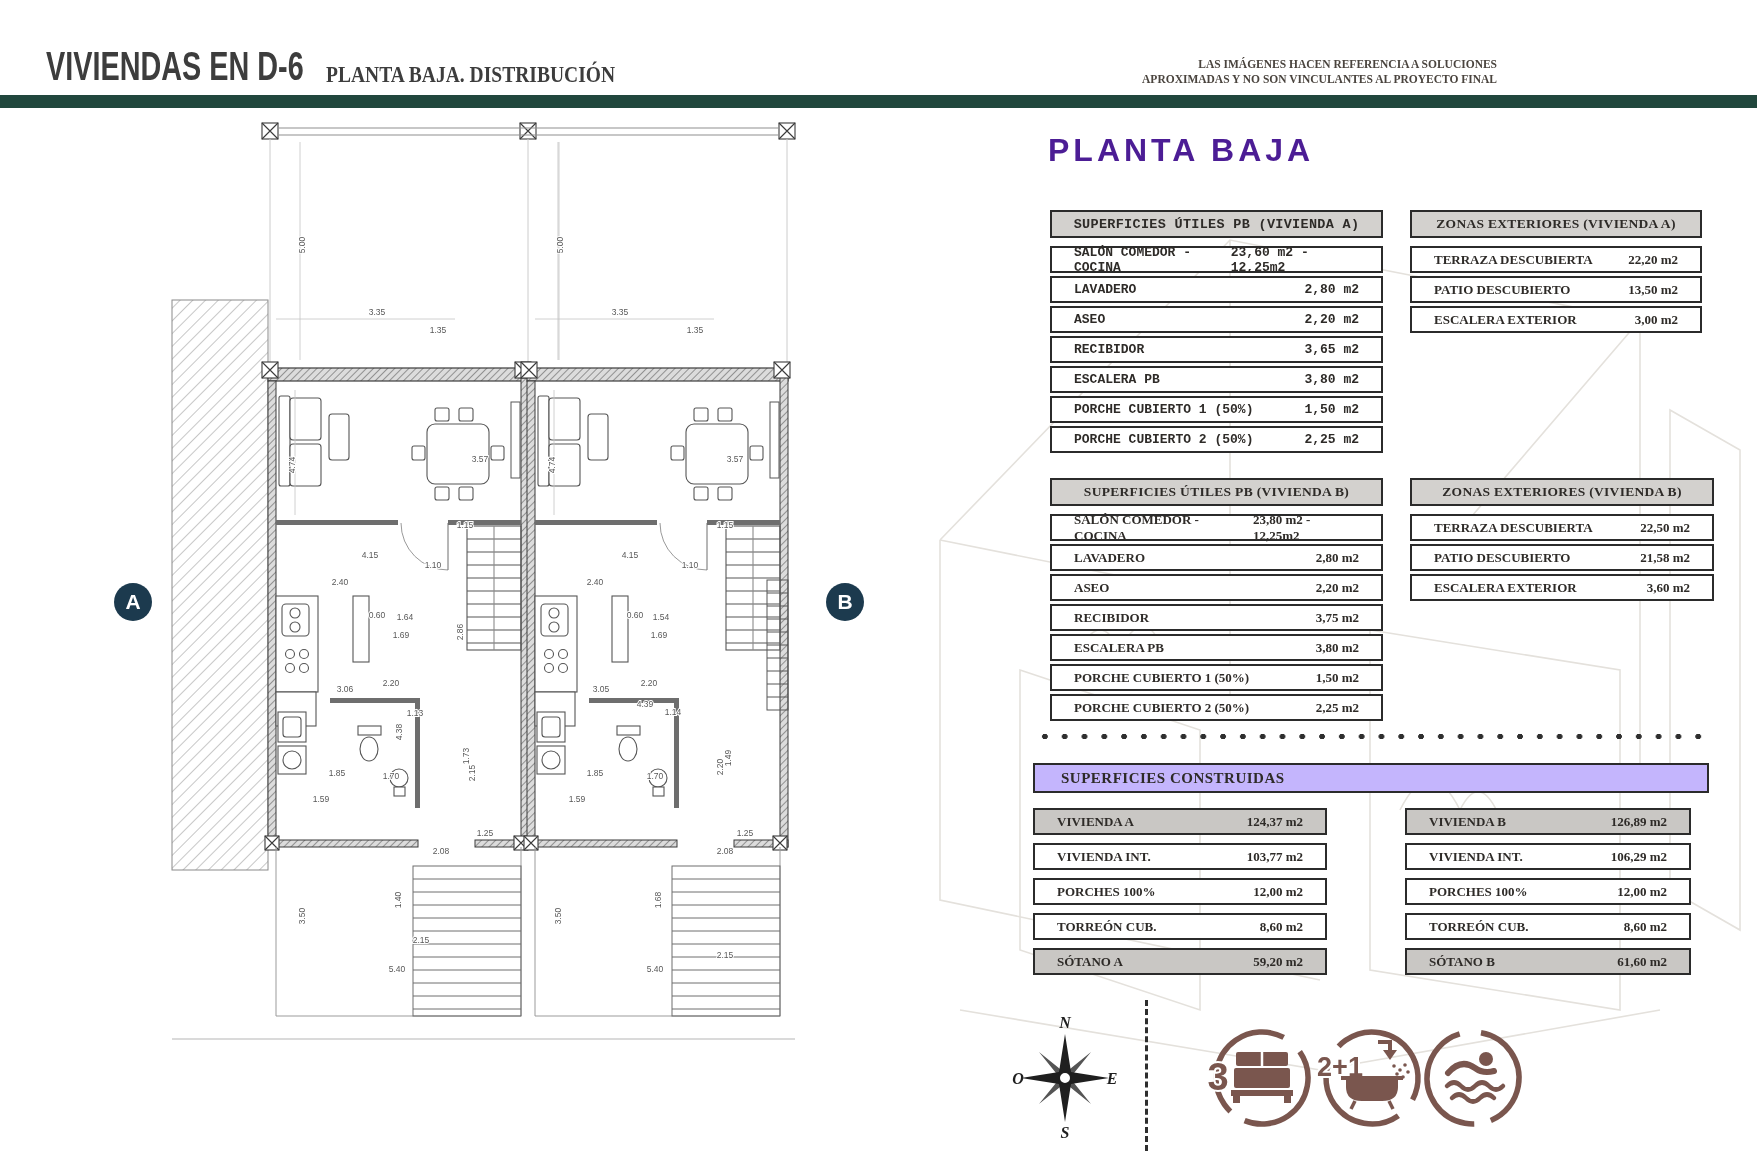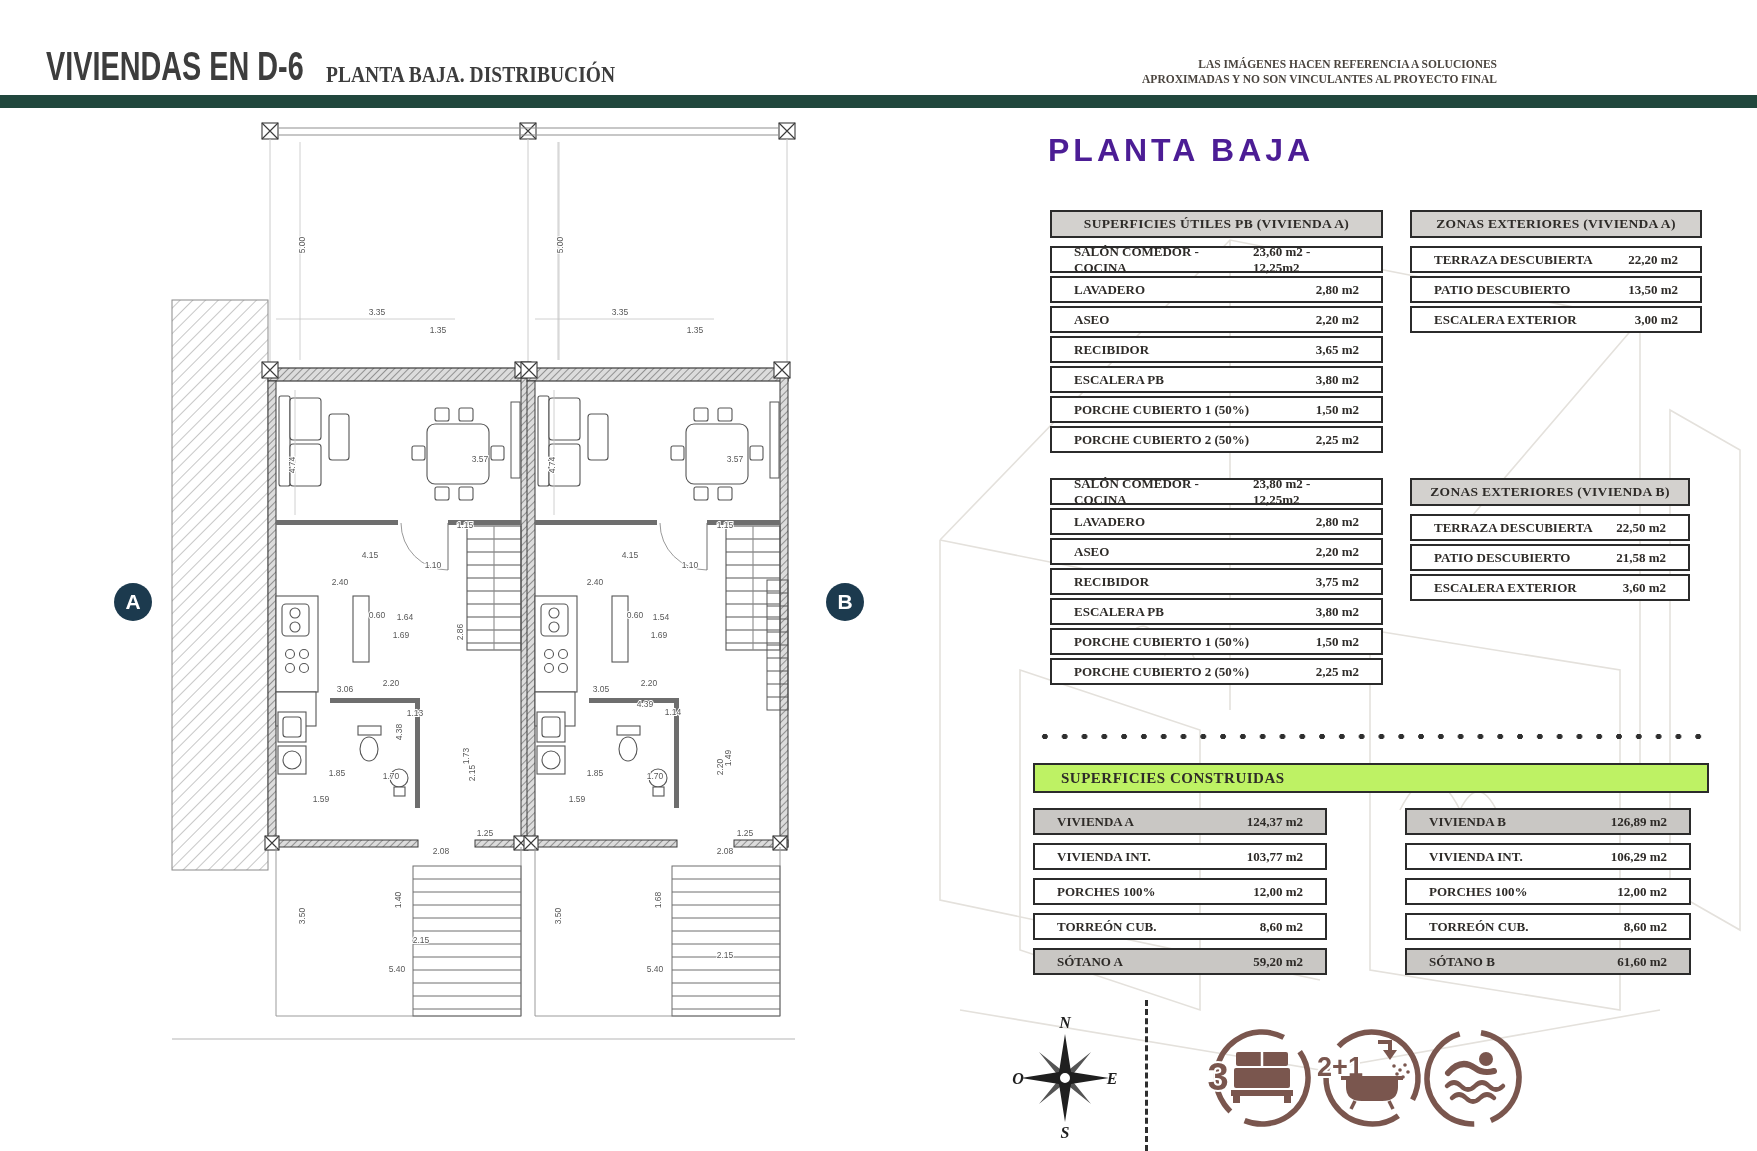--- a/index.html
+++ b/index.html
@@ -20,21 +20,21 @@
   .panel-title{position:absolute;left:1048px;top:132px;font-family:"Liberation Sans",sans-serif;
                font-weight:bold;font-size:32px;letter-spacing:4px;color:#4c1d95;}
   .tbl{position:absolute;z-index:3;}
   .thead{border:2px solid #2b2b2b;background:#d3d1ce;height:24px;display:flex;align-items:center;
          justify-content:center;font-weight:bold;font-size:13.5px;margin-bottom:8px;letter-spacing:.3px;}
   .trow{border:2px solid #2b2b2b;background:#fff;height:23px;display:flex;align-items:center;
         justify-content:space-between;padding:0 22px;font-weight:bold;font-size:13px;margin-bottom:3px;}
   .trow.shaded{background:#c9c7c4;}
   .ccol .trow{margin-bottom:8px;}
   .chead{position:absolute;left:1033px;top:763px;width:646px;height:26px;border:2px solid #2b2b2b;
-         background:#bef264;display:flex;align-items:center;font-weight:bold;font-size:15px;
+         background:#c4b5fd;display:flex;align-items:center;font-weight:bold;font-size:15px;
          padding-left:26px;letter-spacing:.5px;z-index:3;}
   .dots{position:absolute;left:1035px;top:732px;width:675px;height:9px;z-index:3;
         background-image:radial-gradient(circle,#2e2e2e 2.6px,transparent 2.9px);
         background-size:19.8px 9px;background-repeat:repeat-x;}
 
   
   .plan{position:absolute;left:115px;top:110px;z-index:1;}
   .dim{font-family:"Liberation Sans",sans-serif;font-size:8.5px;fill:#585858;text-anchor:middle;
        paint-order:stroke;stroke:#ffffff;stroke-width:2px;}
   .badge{position:absolute;width:38px;height:38px;border-radius:50%;background:var(--badge,#1c3a4e);
@@ -275,21 +275,21 @@
         <text x="282" y="862" class="dim">5.40</text>
         <text x="540" y="862" class="dim">5.40</text>
       </g>
   </svg>
 
   <div class="badge" style="left:114px;top:583px;">A</div>
   <div class="badge" style="left:826px;top:583px;">B</div>
 
   <div class="panel-title">PLANTA BAJA</div>
 
-  <div class="tbl" style="left:1050px;top:210px;width:333px;">
+  <div class="tbl" style="left:1050px;top:210px;width:333px;font-family:Liberation Mono, monospace;">
     <div class="thead">SUPERFICIES ÚTILES PB (VIVIENDA A)</div>
     <div>
         <div class="trow">
           <span>SALÓN COMEDOR - COCINA</span>
           <span>23,60 m2 - 12,25m2</span>
         </div>
         <div class="trow">
           <span>LAVADERO</span>
           <span>2,80 m2</span>
         </div>
@@ -328,20 +328,21 @@
           <span>13,50 m2</span>
         </div>
         <div class="trow">
           <span>ESCALERA EXTERIOR</span>
           <span>3,00 m2</span>
         </div>
       </div>
   </div>
 
   <div class="tbl" style="left:1050px;top:478px;width:333px;">
+    <div class="thead">SUPERFICIES ÚTILES PB (VIVIENDA B)</div>
     <div>
         <div class="trow">
           <span>SALÓN COMEDOR - COCINA</span>
           <span>23,80 m2 - 12,25m2</span>
         </div>
         <div class="trow">
           <span>LAVADERO</span>
           <span>2,80 m2</span>
         </div>
         <div class="trow">
@@ -360,21 +361,21 @@
           <span>PORCHE CUBIERTO 1 (50%)</span>
           <span>1,50 m2</span>
         </div>
         <div class="trow">
           <span>PORCHE CUBIERTO 2 (50%)</span>
           <span>2,25 m2</span>
         </div>
       </div>
   </div>
 
-  <div class="tbl" style="left:1410px;top:478px;width:280px;">
+  <div class="tbl" style="left:1410px;top:478px;width:304px;">
     <div class="thead">ZONAS EXTERIORES (VIVIENDA B)</div>
     <div>
         <div class="trow">
           <span>TERRAZA DESCUBIERTA</span>
           <span>22,50 m2</span>
         </div>
         <div class="trow">
           <span>PATIO DESCUBIERTO</span>
           <span>21,58 m2</span>
         </div>

